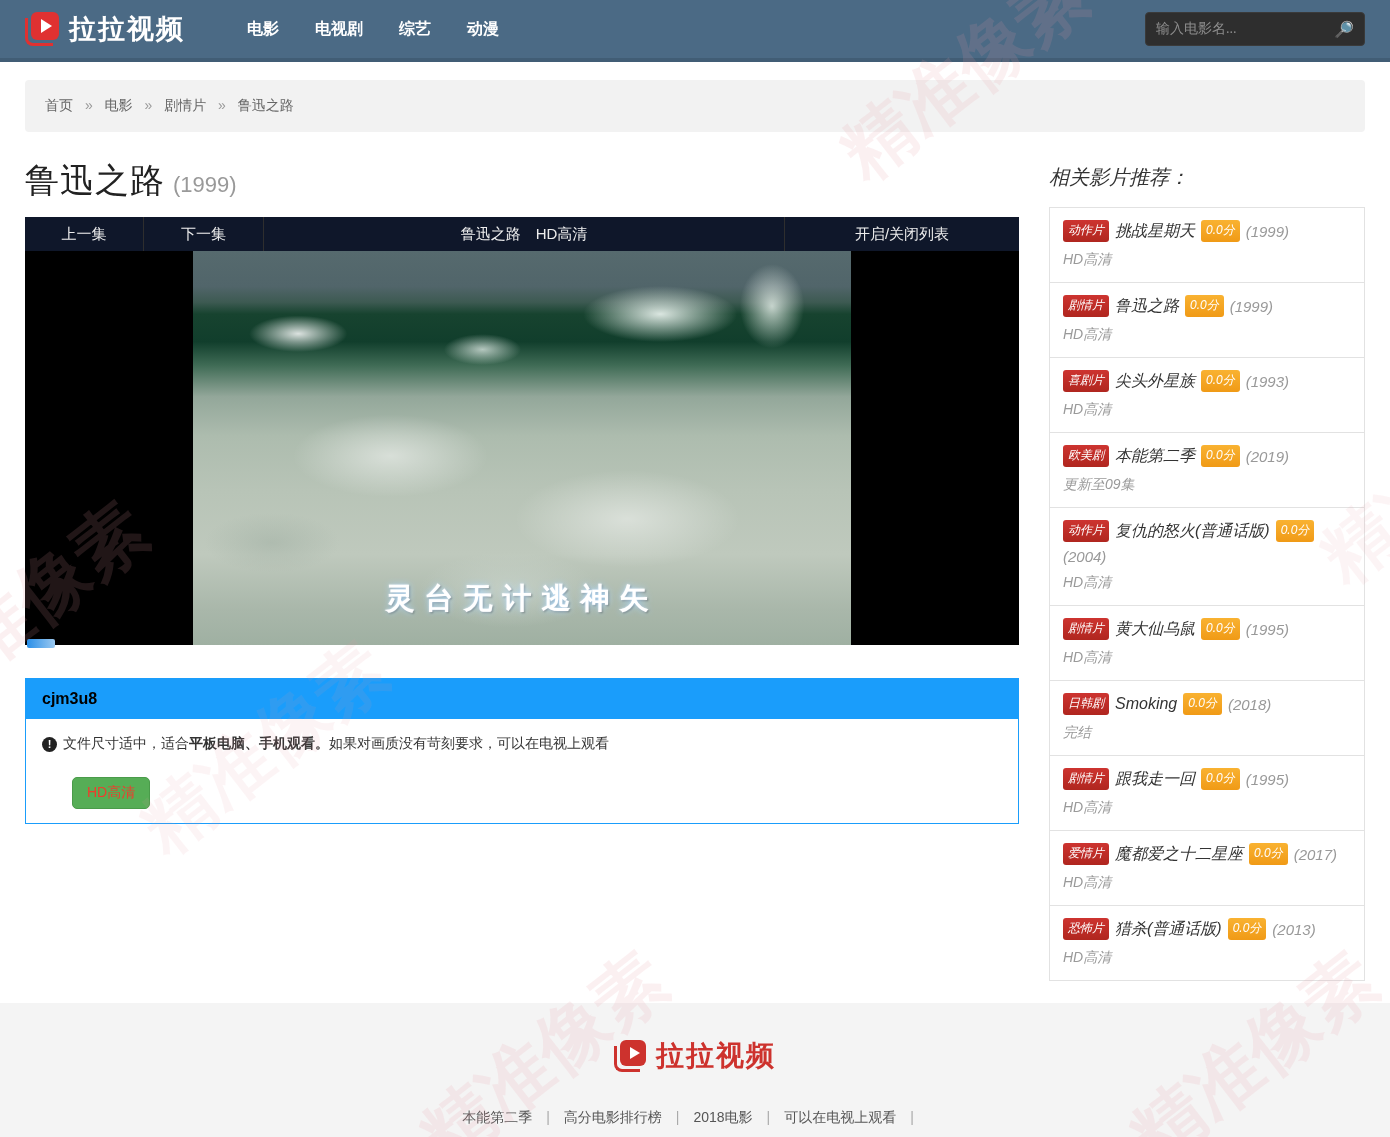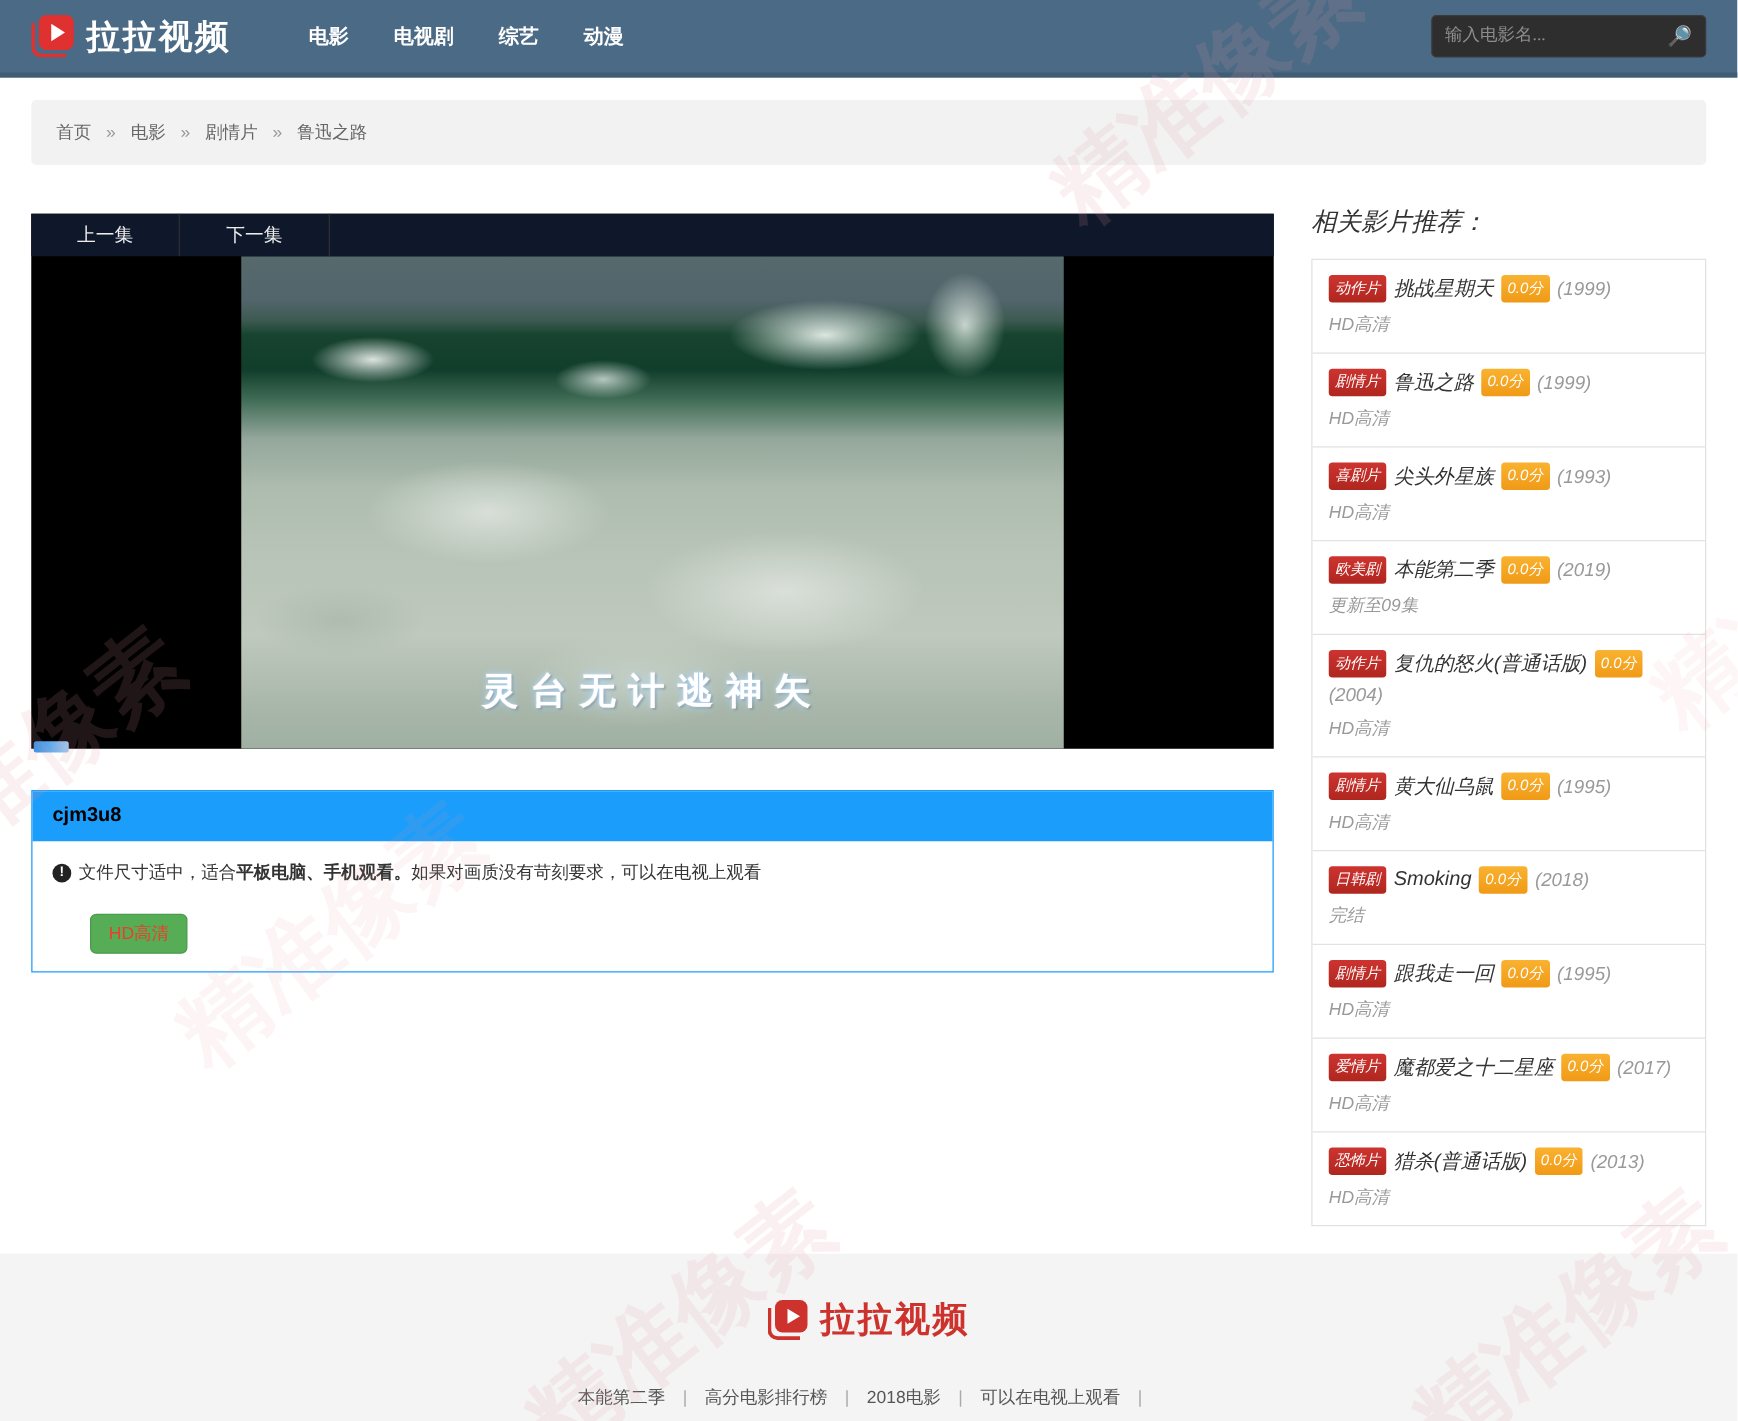--- a/index.html
+++ b/index.html
@@ -163,25 +163,30 @@
     <a>电影</a>
     <span class="sep">»</span>
     <a>剧情片</a>
     <span class="sep">»</span>
     <span>鲁迅之路</span>
   </div>
 </div>
 
 <div class="content">
   <div class="col-main">
+    <h1 class="page-title">
+      <span>鲁迅之路</span><span class="year">(1999)</span>
+    </h1>
 
     <div class="player">
       <div class="player-bar">
         <div class="seg prev">上一集</div>
         <div class="seg next">下一集</div>
+        <div class="seg title">鲁迅之路　HD高清</div>
+        <div class="seg toggle">开启/关闭列表</div>
       </div>
       <div class="player-screen">
         <div class="video-frame"></div>
         <div class="subtitle">灵台无计逃神矢</div>
       </div>
       <div class="progress-chip"></div>
     </div>
 
     <div class="source-panel">
       <div class="source-header">cjm3u8</div>

